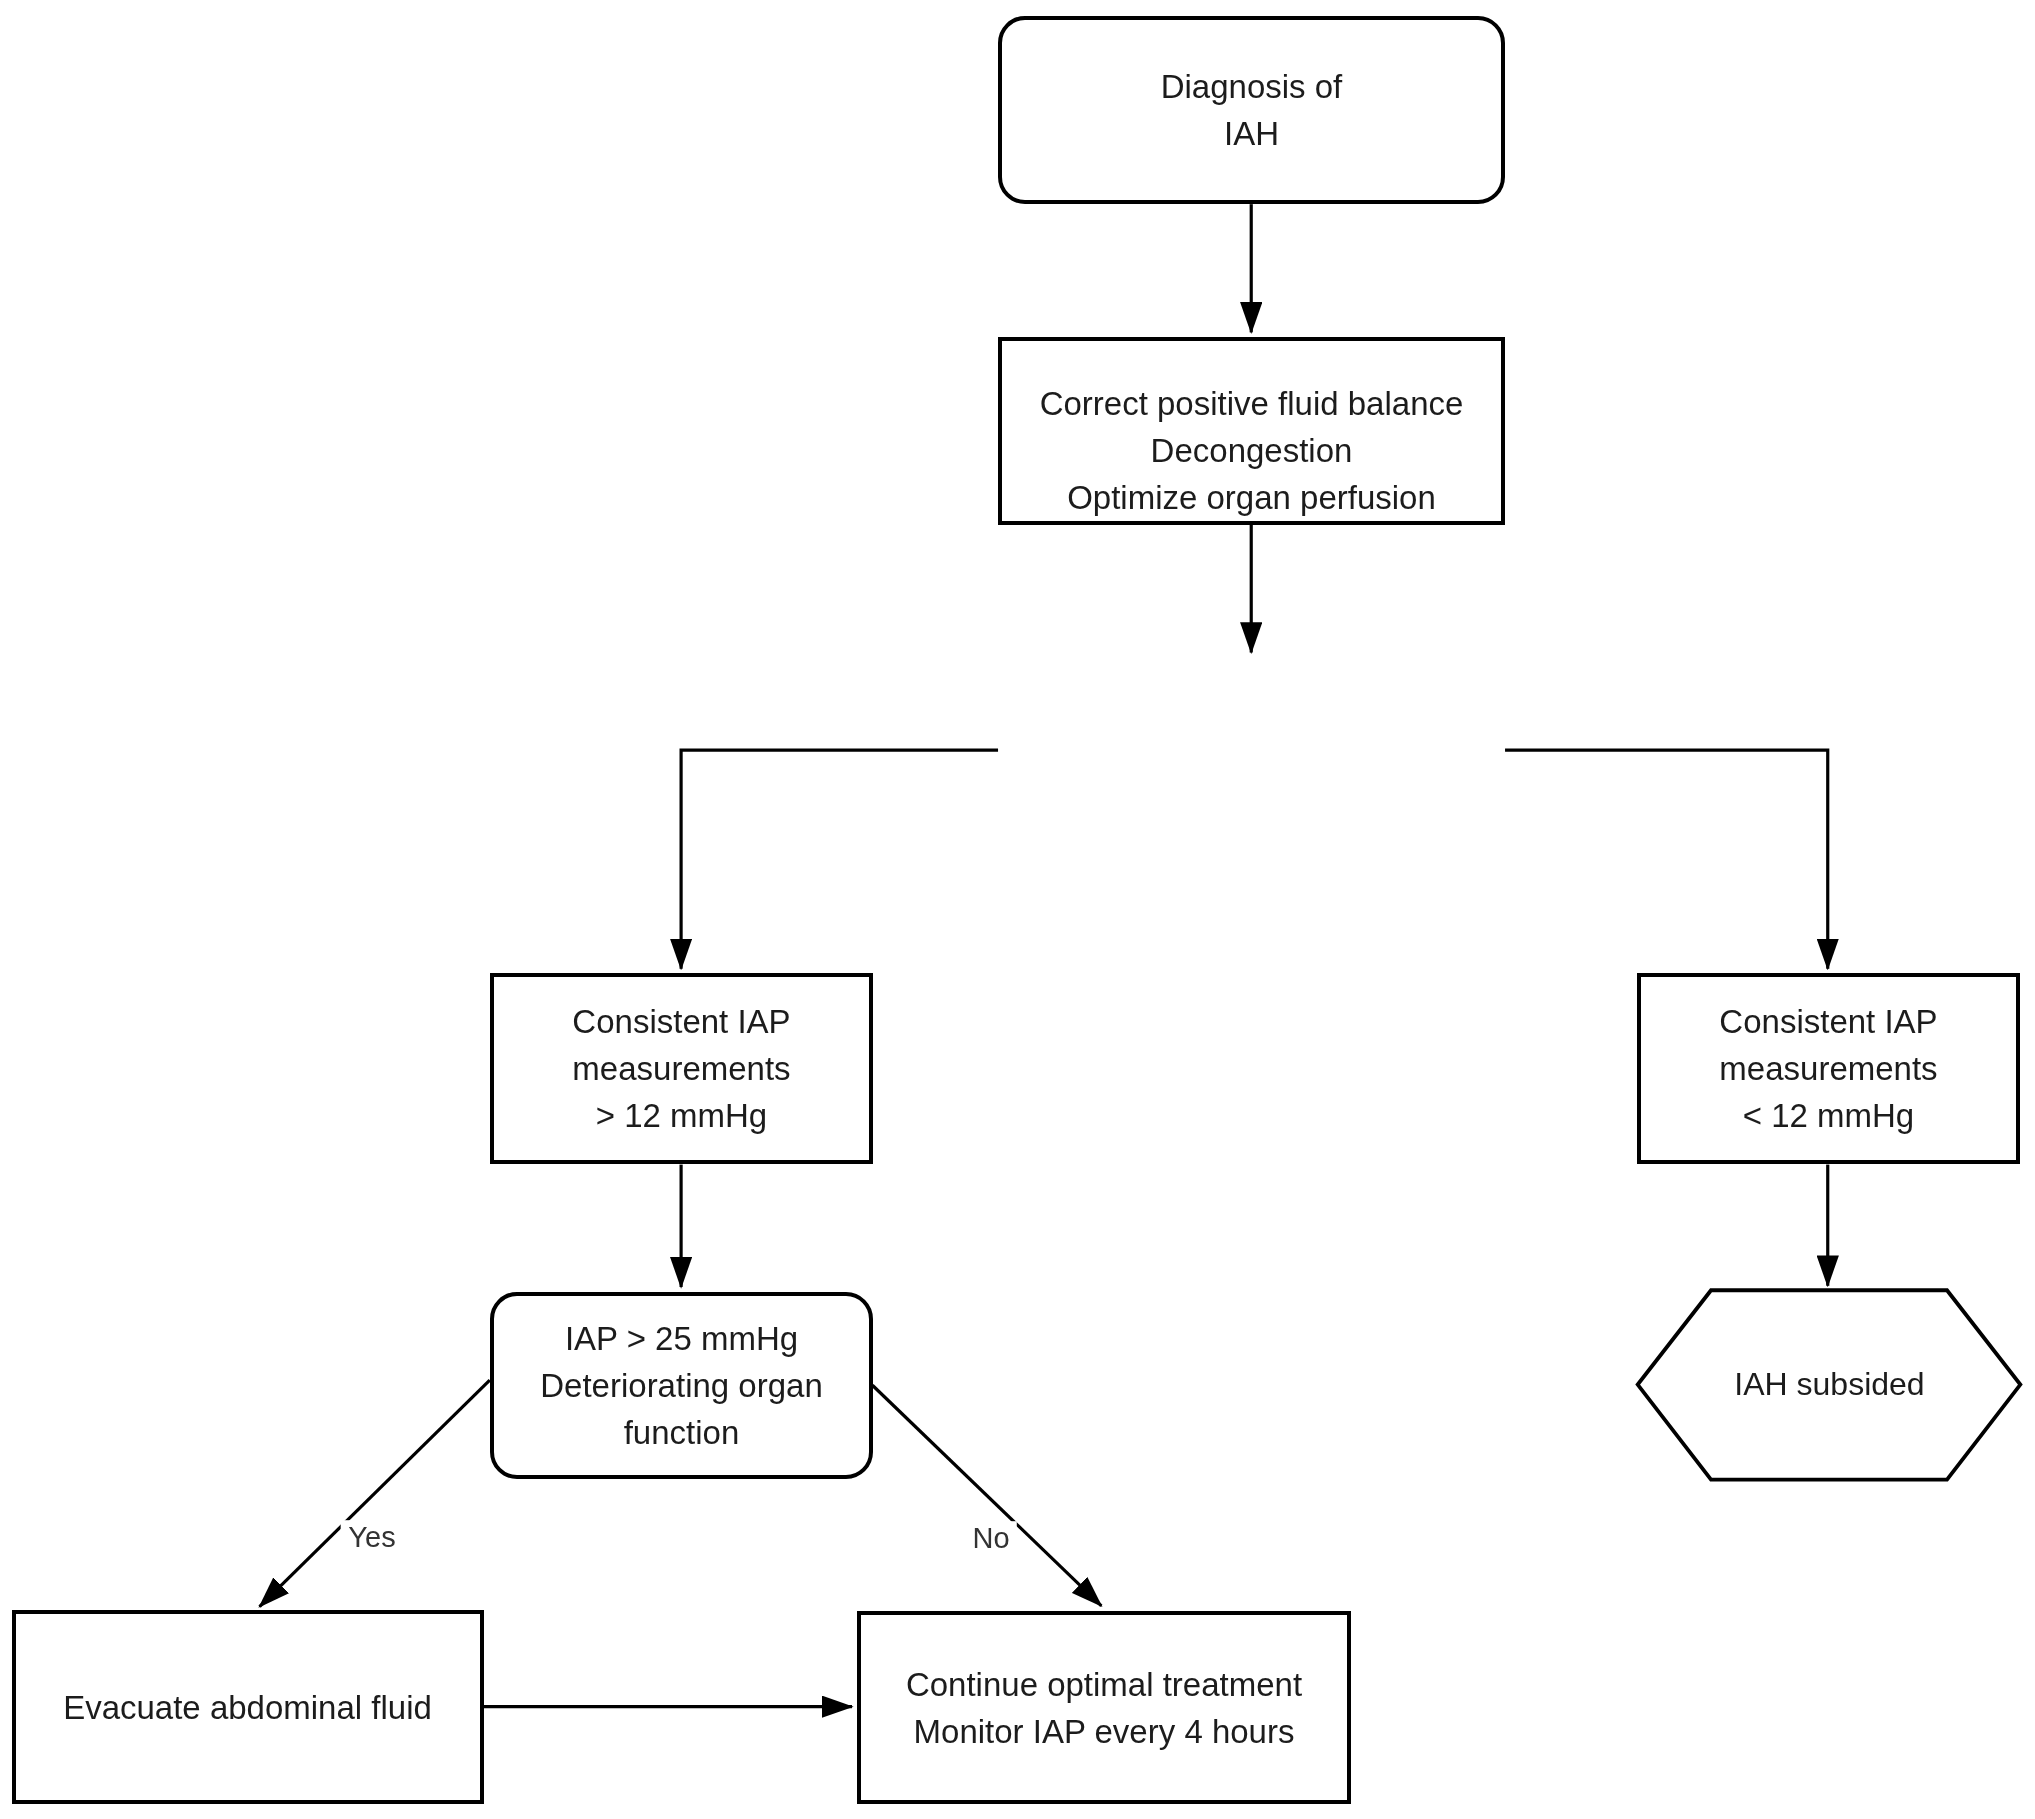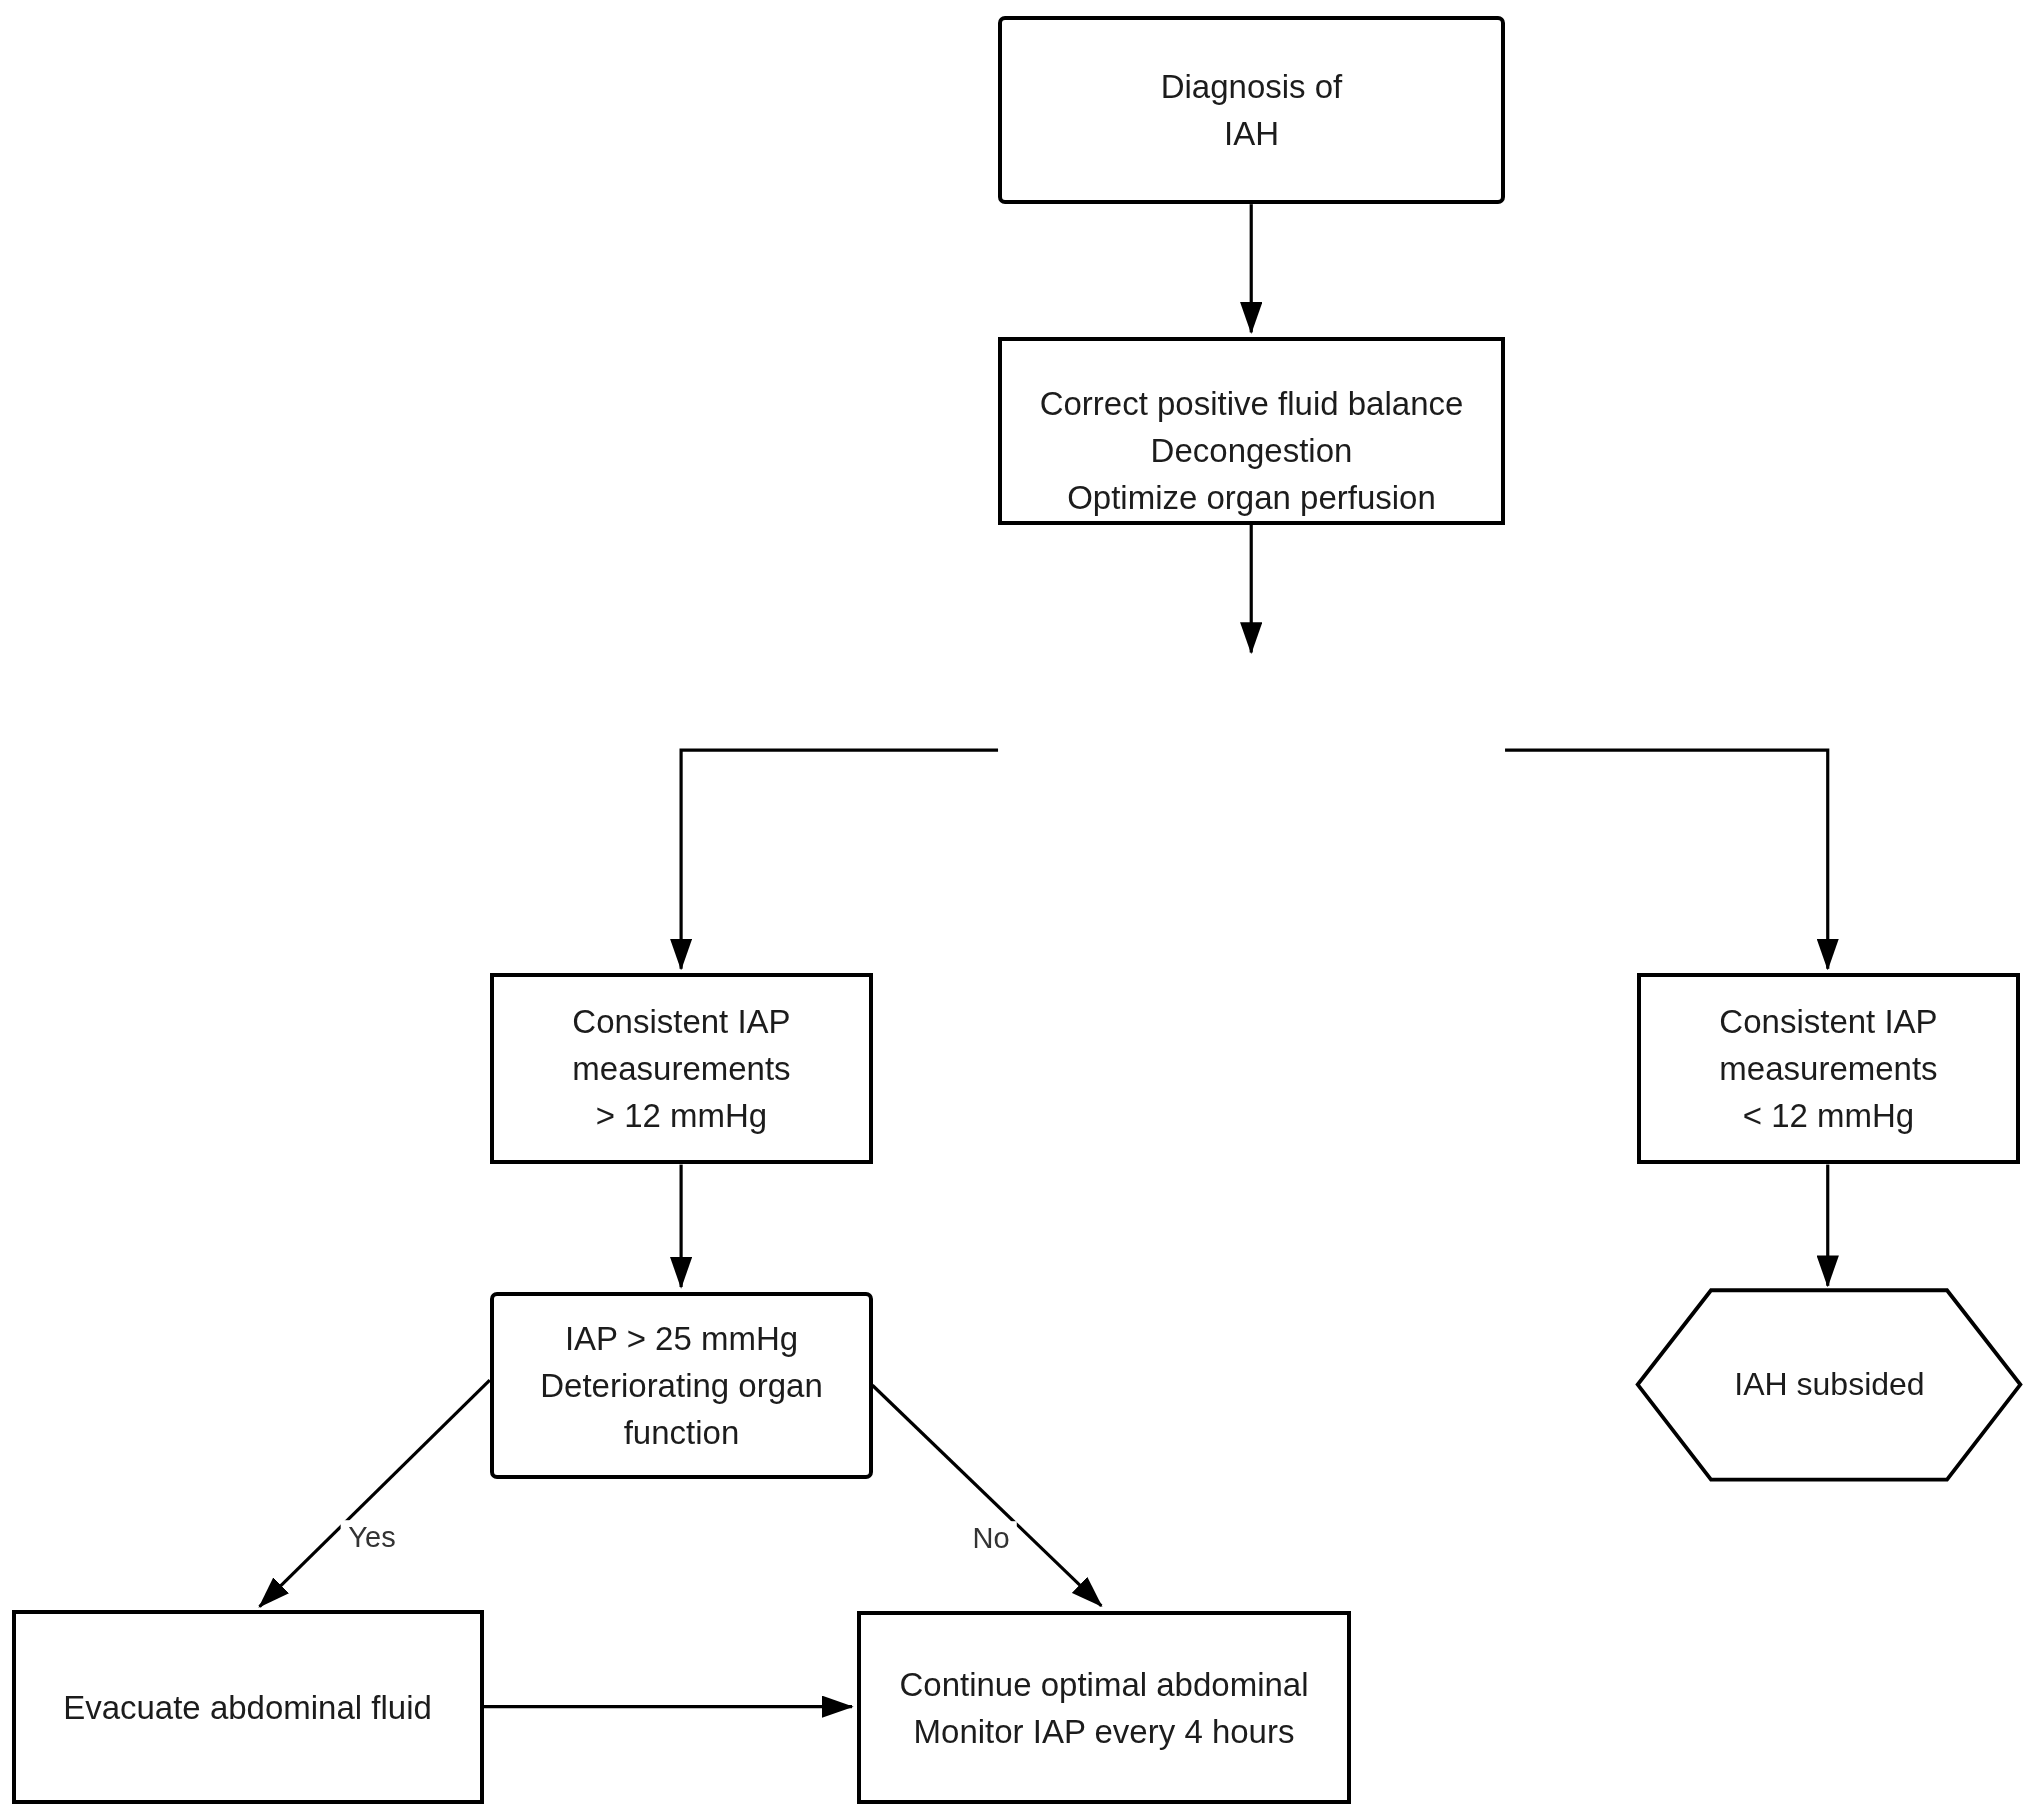--- a/index.html
+++ b/index.html
@@ -30,21 +30,21 @@
     position:absolute;z-index:1;
     box-sizing:border-box;
     background:var(--node-fill);
     border:4.5px solid var(--node-border);
     display:flex;flex-direction:column;
     align-items:center;justify-content:center;
     text-align:center;
     color:var(--text);
     font-size:33px;line-height:47px;
   }
-  .node.rounded{border-radius:7px;}
+  .node.rounded{border-radius:27px;}
   .node .line{white-space:nowrap;}
   .hex-label{
     position:absolute;z-index:3;
     display:flex;align-items:center;justify-content:center;
     text-align:center;color:var(--text);
     font-size:32px;line-height:47px;
   }
   .edge-label{
     position:absolute;z-index:4;
     transform:translate(-50%,-50%);
@@ -125,21 +125,21 @@
 
   <div class="hex-label n-hex-label">
     <div class="line">IAH subsided</div>
   </div>
 
   <div class="node n-evacuate">
     <div class="line">Evacuate abdominal fluid</div>
   </div>
 
   <div class="node n-continue">
-    <div class="line">Continue optimal abdominal</div>
+    <div class="line">Continue optimal treatment</div>
     <div class="line">Monitor IAP every 4 hours</div>
   </div>
 
   <div class="edge-label l-yes">Yes</div>
   <div class="edge-label l-no">No</div>
 
 </div>
 
 
 </body></html>

